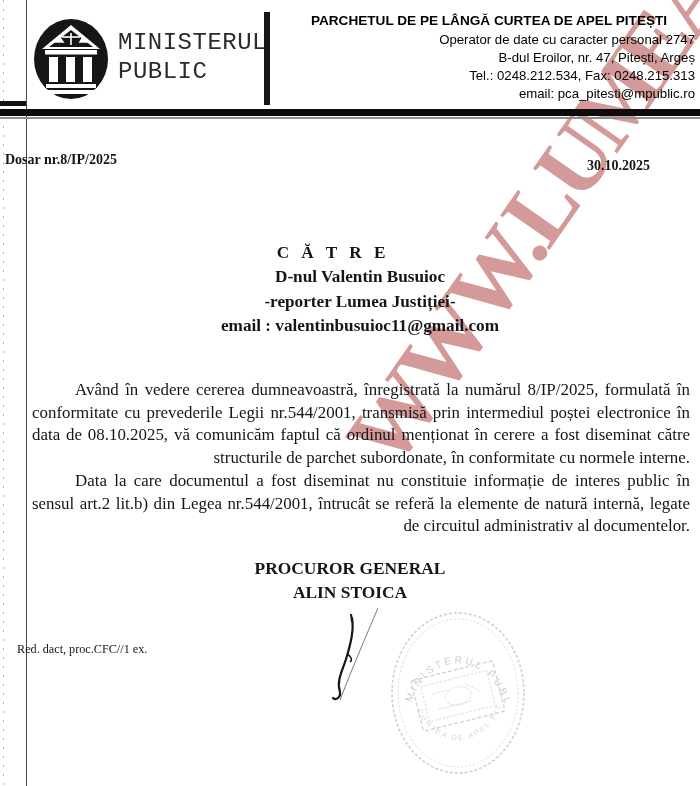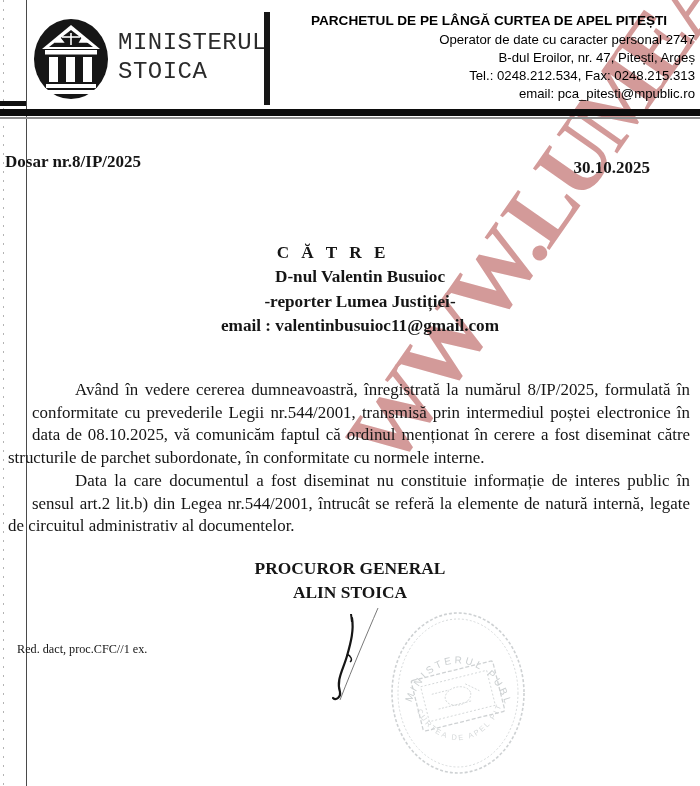--- a/index.html
+++ b/index.html
@@ -20,31 +20,31 @@
   .vbar{position:absolute;left:264px;top:12px;width:6px;height:93px;background:#161616;}
   .inst{position:absolute;left:283px;top:13px;width:412px;text-align:center;
     font-family:"Liberation Sans",sans-serif;color:#000000;}
   .inst-title{font-size:13.6px;font-weight:bold;margin-bottom:3px;}
   .inst-line{font-size:13.2px;line-height:18px;text-align:right;}
   .rule-notch{position:absolute;left:0;top:101px;width:26px;height:5px;background:#111;}
   .rule{position:absolute;left:0;top:109px;width:700px;height:7px;background:#0c0c0c;}
   .rule2{position:absolute;left:0;top:117px;width:700px;height:2px;background:#8f8f8f;}
   
   .meta{position:absolute;left:5px;right:50px;top:152px;display:flex;
-    justify-content:space-between;font-weight:bold;font-size:17px;}
+    justify-content:space-between;font-weight:bold;font-size:14px;}
   .meta-date{margin-top:6px;}
   
   .recipient{position:absolute;left:0;top:241px;width:700px;text-align:center;
     font-weight:bold;font-size:17.2px;line-height:24.4px;padding-left:10px;}
   .salutation{letter-spacing:4px;position:relative;left:-27px;}
   
   .body-text{position:absolute;left:8px;right:10px;top:379px;
     font-size:16.9px;line-height:22.7px;}
   .jline{text-align:justify;text-align-last:justify;margin-left:24px;}
-  .lline{text-align:left;}
+  .lline{text-align:right;}
   .indent{text-indent:43px;}
   
   .signoff{position:absolute;left:0;top:557px;width:700px;text-align:center;
     font-weight:bold;font-size:17.4px;line-height:23.5px;}
   .note{position:absolute;left:17px;top:642px;font-size:12.2px;}
   .signature{position:absolute;left:318px;top:602px;width:66px;height:112px;}
   .stamp{position:absolute;left:388px;top:608px;width:144px;height:172px;opacity:.55;}
   
   .watermark{position:absolute;left:368px;top:455px;width:0;height:0;pointer-events:none;}
   .watermark span{display:block;white-space:nowrap;
@@ -77,21 +77,21 @@
     </g>
     <rect x="12" y="32" width="52" height="4.5" fill="#ffffff"></rect>
     <rect x="16" y="39" width="9" height="25" fill="#ffffff"></rect>
     <rect x="33" y="39" width="9" height="25" fill="#ffffff"></rect>
     <rect x="50" y="39" width="9" height="25" fill="#ffffff"></rect>
     <rect x="13" y="66" width="50" height="4" fill="#ffffff"></rect>
     <rect x="9" y="72" width="58" height="4" fill="#ffffff"></rect>
   </svg>
   <div class="logo-text">
     <div>MINISTERUL</div>
-    <div>STOICA</div>
+    <div>PUBLIC</div>
   </div>
 
   <div class="vbar"></div>
 
   <div class="inst">
     <div class="inst-title">PARCHETUL DE PE LÂNGĂ CURTEA DE APEL PITEȘTI</div>
     <div class="inst-line">Operator de date cu caracter personal 2747</div>
     <div class="inst-line">B-dul Eroilor, nr. 47, Pitești, Argeș</div>
     <div class="inst-line">Tel.: 0248.212.534, Fax: 0248.215.313</div>
     <div class="inst-line">email: pca_pitesti@mpublic.ro</div>

